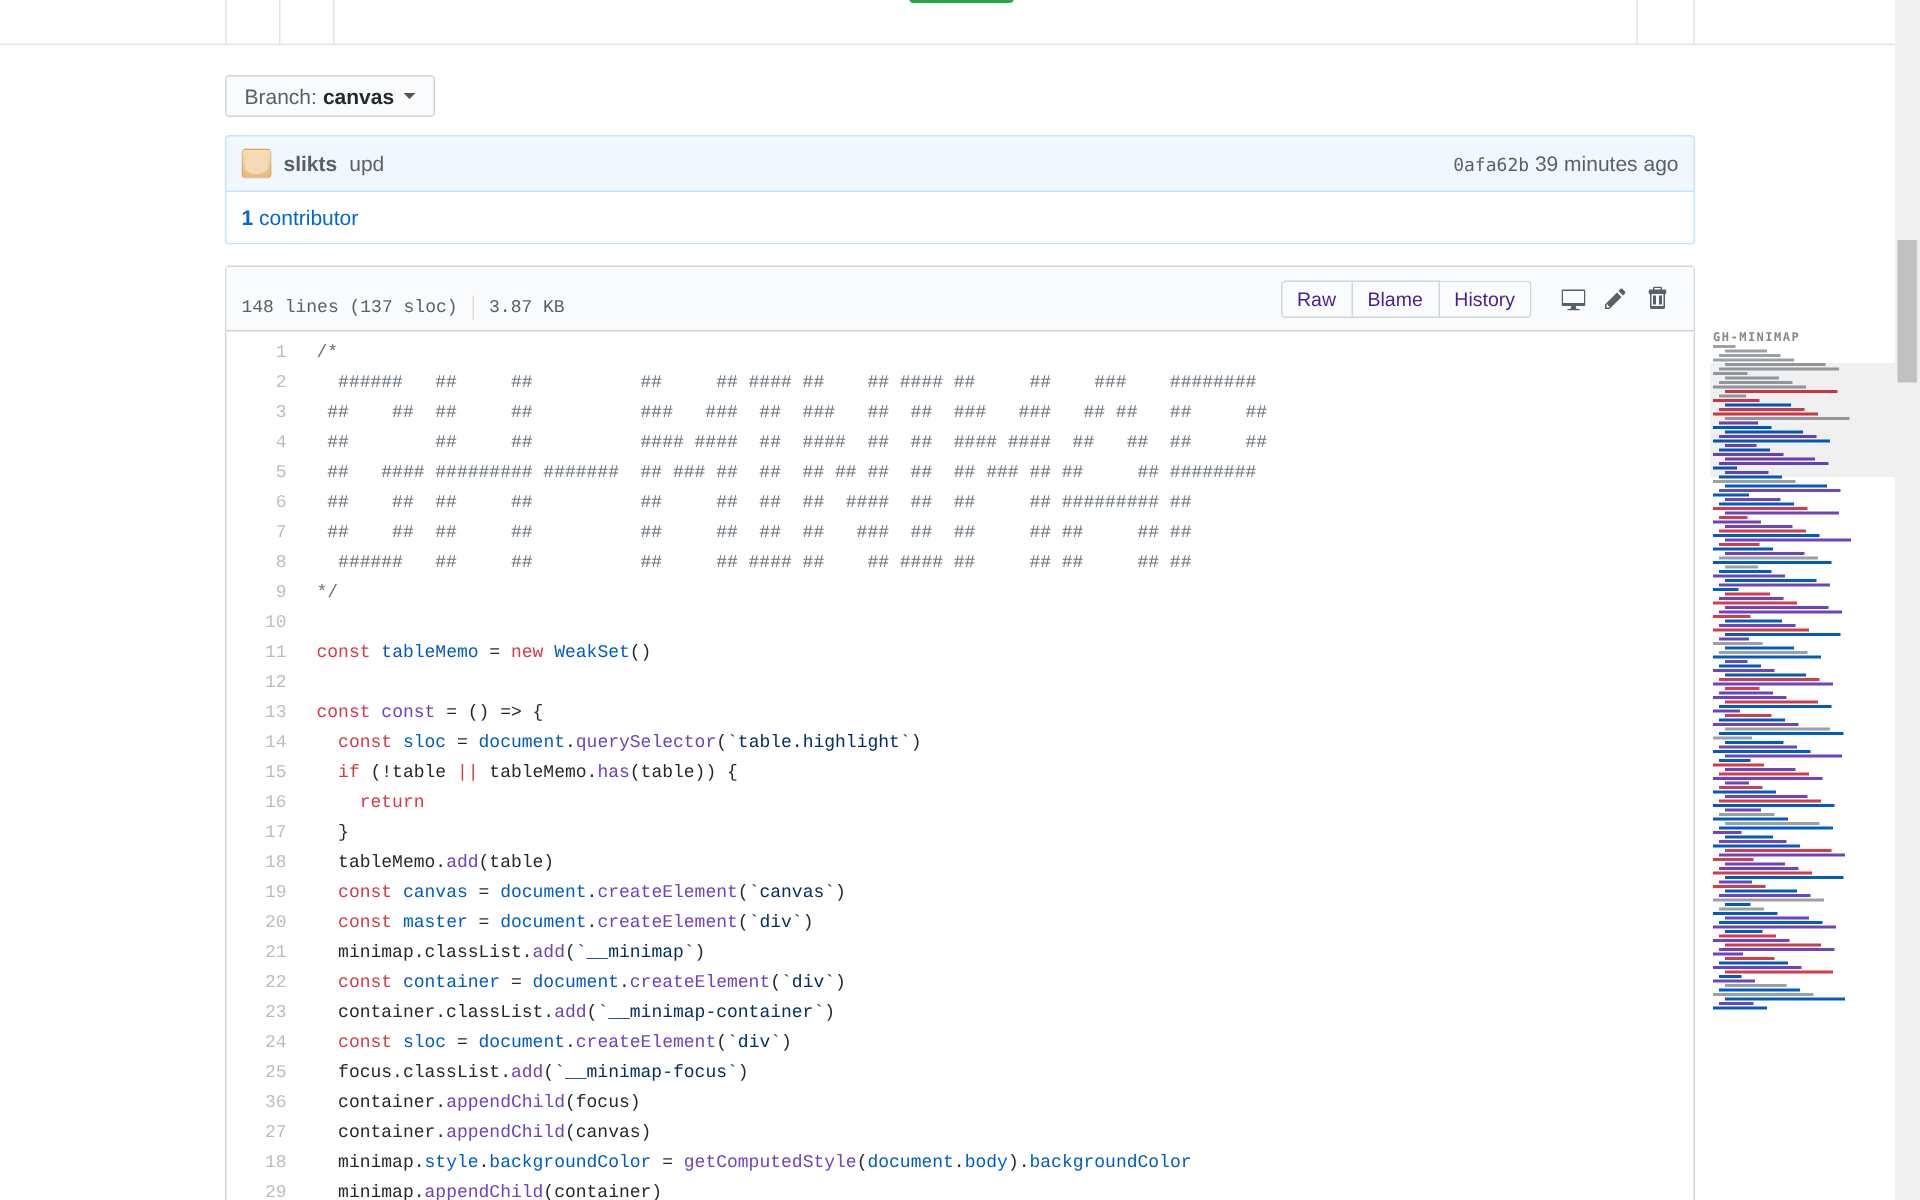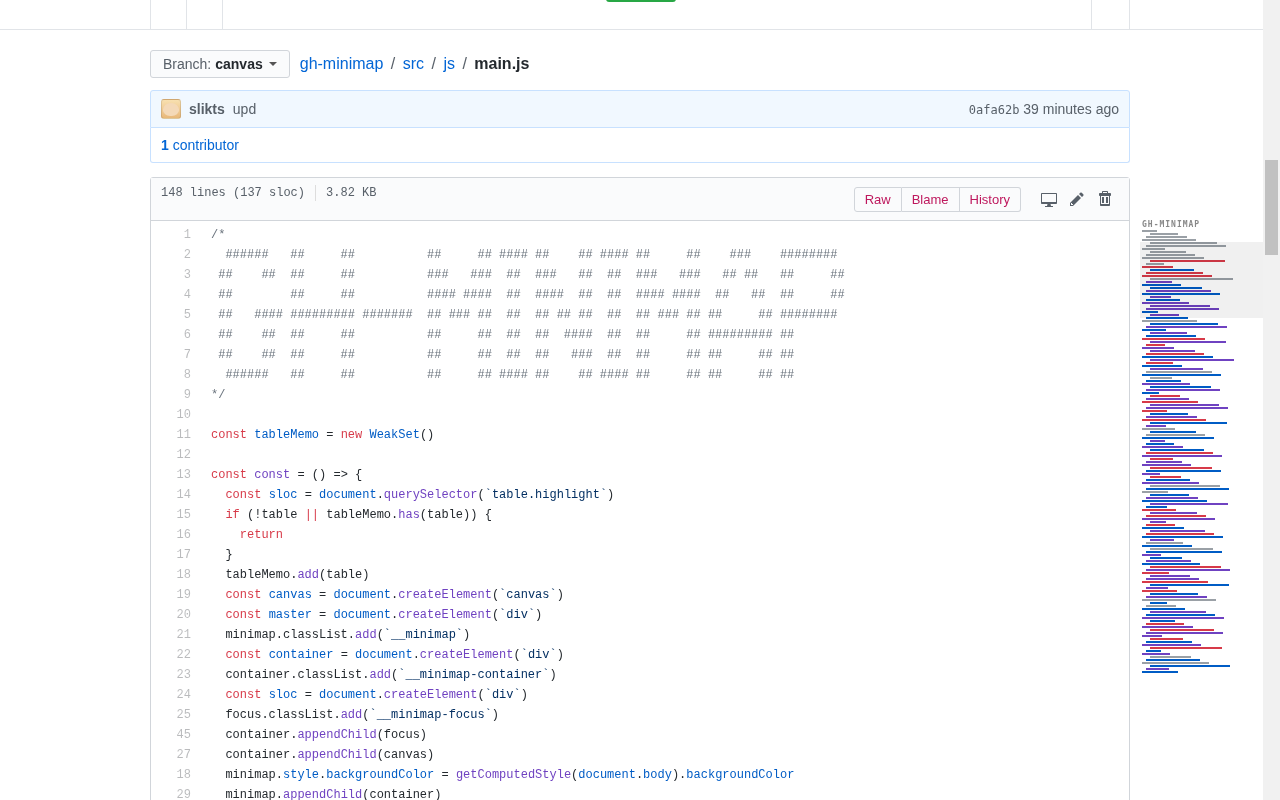--- a/index.html
+++ b/index.html
@@ -112,28 +112,28 @@
   .file-box{
     border:1px solid #d1d5da;
     border-radius:3px;
   }
   .file-header{
     padding:7px 10px;
     background:#fafbfc;
     border-bottom:1px solid #d1d5da;
     display:flex;
     justify-content:space-between;
-    align-items:flex-start;
+    align-items:flex-end;
   }
   .file-info{font-family:SFMono-Regular,Consolas,"Liberation Mono",monospace;font-size:12px;color:#586069;display:flex;align-items:center;}
   .file-info .divider{display:inline-block;width:1px;height:16px;background:#ddd;margin:0 10px;}
   .file-actions{display:flex;align-items:center;gap:0;}
   .sbtn{
     padding:4px 10px;font-size:13px;background:#fafbfc;border:1px solid #d1d5da;
-    cursor:pointer;color:#be185d;
+    cursor:pointer;color:#4c1d95;
   }
   .sbtn-group{display:flex;margin-right:14px;}
   .sbtn-group .sbtn:first-child{border-radius:3px 0 0 3px;}
   .sbtn-group .sbtn:nth-child(2){border-left:none;}
   .sbtn-group .sbtn:last-child{border-radius:0 3px 3px 0;border-left:none;}
   .icon-btn{
     width:28px;height:28px;display:flex;align-items:center;justify-content:center;
     color:#586069;cursor:pointer;
   }
   .icon-btn svg{fill:currentColor;}
@@ -214,29 +214,20 @@
 
 <div class="container">
 
   <div class="file-nav">
     <div style="display:flex;align-items:center;">
       <div class="branch-select">
         <span>Branch:</span>
         <span class="bname">canvas</span>
         <span class="caret"></span>
       </div>
-      <span class="breadcrumb">
-        <a href="#">gh-minimap</a>
-        <span class="sep">/</span>
-        <a href="#">src</a>
-        <span class="sep">/</span>
-        <a href="#">js</a>
-        <span class="sep">/</span>
-        <span class="final">main.js</span>
-      </span>
     </div>
   </div>
 
   <div class="commit-tease">
     <div class="commit-tease-left">
       <span class="avatar">
           <span class="avatar-face"></span>
         </span>
       <span class="commit-user">slikts</span>
       <span class="commit-msg">upd</span>
@@ -251,21 +242,21 @@
       <strong>1</strong>
       <span>contributor</span>
     </a>
   </div>
 
   <div class="file-box">
     <div class="file-header">
       <div class="file-info">
         <span>148 lines (137 sloc)</span>
         <span class="divider"></span>
-        <span>3.82 KB</span>
+        <span>3.87 KB</span>
       </div>
       <div class="file-actions">
         <div class="sbtn-group">
           <button class="sbtn">Raw</button>
           <button class="sbtn">Blame</button>
           <button class="sbtn">History</button>
         </div>
         <div class="icon-btn">
           <svg width="16" height="16" viewBox="0 0 16 16">
               <path d="M15 2H1c-.55 0-1 .45-1 1v9c0 .55.45 1 1 1h5.5l-.5 2h-2v1h8v-1h-2l-.5-2H15c.55 0 1-.45 1-1V3c0-.55-.45-1-1-1zm0 9H1V3h14v8z"></path>
@@ -303,21 +294,21 @@
           <div>16</div>
           <div>17</div>
           <div>18</div>
           <div>19</div>
           <div>20</div>
           <div>21</div>
           <div>22</div>
           <div>23</div>
           <div>24</div>
           <div>25</div>
-          <div>45</div>
+          <div>36</div>
           <div>27</div>
           <div>18</div>
           <div>29</div>
         </div>
       <div class="blob-code">
           <pre id="blob-code"><span class="tok-c">/*</span>
 <span class="tok-c">  ######   ##     ##          ##     ## #### ##    ## #### ##     ##    ###    ########</span>
 <span class="tok-c"> ##    ##  ##     ##          ###   ###  ##  ###   ##  ##  ###   ###   ## ##   ##     ##</span>
 <span class="tok-c"> ##        ##     ##          #### ####  ##  ####  ##  ##  #### ####  ##   ##  ##     ##</span>
 <span class="tok-c"> ##   #### ######### #######  ## ### ##  ##  ## ## ##  ##  ## ### ## ##     ## ########</span>

